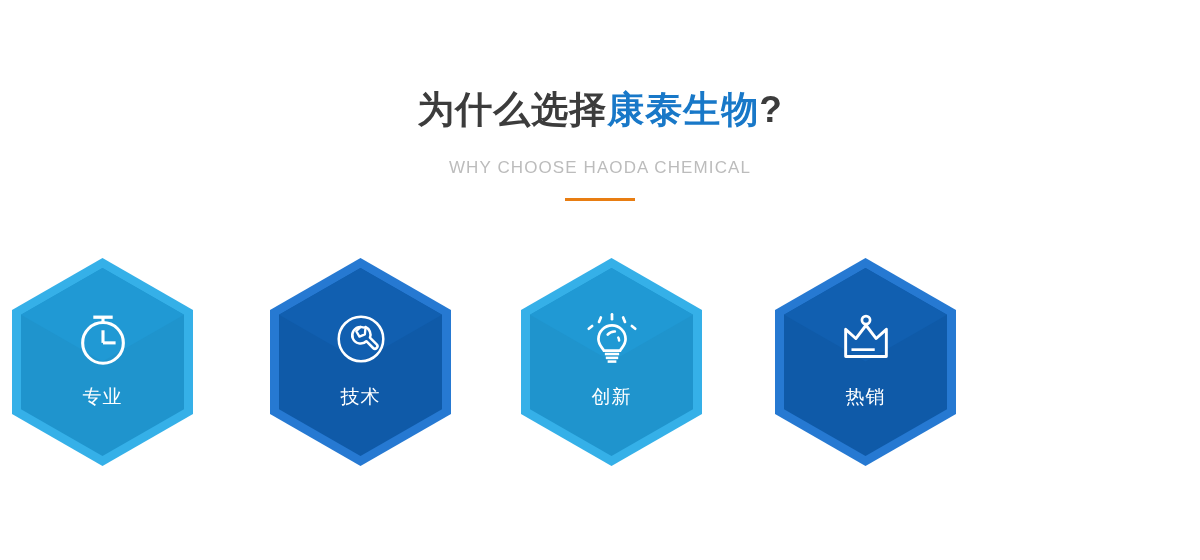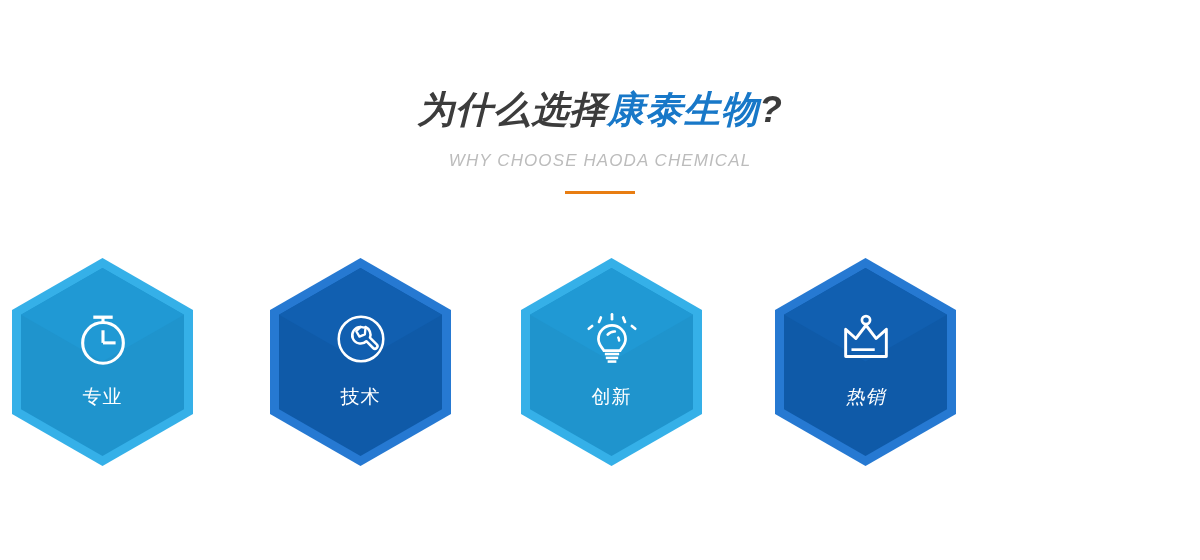--- a/index.html
+++ b/index.html
@@ -19,36 +19,35 @@
     background: #ffffff;
   }
 
   
   .heading {
     position: absolute;
     top: 86px;
     left: 0;
     width: 1200px;
     text-align: center;
-    font-style: italic;
   }
 
   .title {
     font-size: 37px;
     font-weight: bold;
     letter-spacing: 1px;
     color: #3c3c3c;
     line-height: 48px;
     white-space: nowrap;
   }
   .title .accent { color: #1878c8; }
   .title .mark { color: #3c3c3c; }
 
   .subtitle {
-    margin-top: 16px;
+    margin-top: 23px;
     font-size: 17px;
     letter-spacing: 1.1px;
     color: #bcbcbc;
     line-height: 22px;
     white-space: nowrap;
   }
 
   .divider {
     margin: 19px auto 0 auto;
     width: 70px;
@@ -68,21 +67,21 @@
   .hex {
     position: absolute;
     top: 0;
     width: 181px;
     height: 208px;
   }
 
   .hex:nth-child(1) { left: 0px; }
   .hex:nth-child(2) { left: 258px; padding-left: 12px; }
   .hex:nth-child(3) { left: 509px; }
-  .hex:nth-child(4) { left: 763px; font-style: italic; }
+  .hex:nth-child(4) { left: 763px; }
   .hex:nth-child(5) { left: 1017px; }
 
   .hex-svg {
     position: absolute;
     inset: 0;
     width: 181px;
     height: 208px;
     display: block;
   }
 

